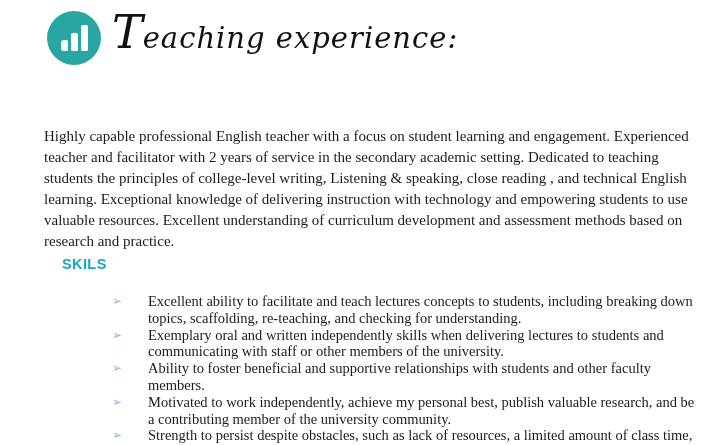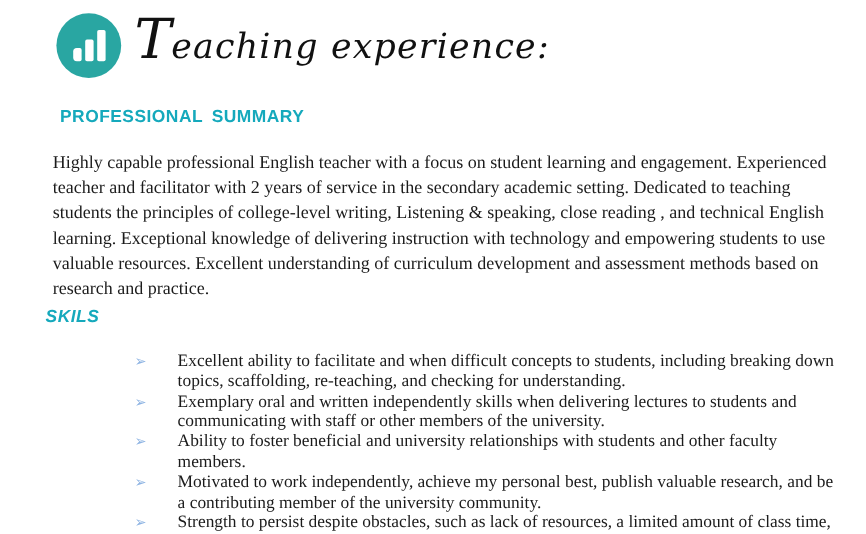--- a/index.html
+++ b/index.html
@@ -63,21 +63,21 @@
   .section-heading {
     position: absolute;
     font-family: "Liberation Sans", sans-serif;
     font-weight: 700;
     font-size: 14.5px;
     letter-spacing: 0.4px;
     word-spacing: 3px;
     color: var(--heading-teal, #15A9BC);
   }
   .heading-summary { left: 50px; top: 90px; }
-  .heading-skills  { left: 38px; top: 256px; font-style: italic; }
+  .heading-skills  { left: 62px; top: 256px; }
 
   
   .summary-paragraph {
     position: absolute;
     left: 44px;
     top: 126px;
     width: 666px;
     font-size: 15px;
     line-height: 21px;
     color: var(--body-text, #1b1b1b);
@@ -115,38 +115,37 @@
 <div class="page">
 
   <div class="icon-circle">
     <span class="bar b1"></span>
     <span class="bar b2"></span>
     <span class="bar b3"></span>
   </div>
 
   <div class="page-title">Teaching experience:</div>
 
-  <div class="section-heading heading-summary">PROFESSIONAL SUMMARY</div>
 
   <div class="summary-paragraph">Highly capable professional English teacher with a focus on student learning and engagement. Experienced teacher and facilitator with 2 years of service in the secondary academic setting. Dedicated to teaching students the principles of college-level writing, Listening &amp; speaking, close reading , and technical English learning. Exceptional knowledge of delivering instruction with technology and empowering students to use valuable resources. Excellent understanding of curriculum development and assessment methods based on research and practice.</div>
 
   <div class="section-heading heading-skills">SKILS</div>
 
   <ul class="skills-list">
     <li>
       <span class="bullet-glyph">➢</span>
-      <span class="item-text">Excellent ability to facilitate and when difficult concepts to students, including breaking down topics, scaffolding, re-teaching, and checking for understanding.</span>
+      <span class="item-text">Excellent ability to facilitate and teach lectures concepts to students, including breaking down topics, scaffolding, re-teaching, and checking for understanding.</span>
     </li>
     <li>
       <span class="bullet-glyph">➢</span>
       <span class="item-text">Exemplary oral and written independently skills when delivering lectures to students and communicating with staff or other members of the university.</span>
     </li>
     <li>
       <span class="bullet-glyph">➢</span>
-      <span class="item-text">Ability to foster beneficial and university relationships with students and other faculty members.</span>
+      <span class="item-text">Ability to foster beneficial and supportive relationships with students and other faculty members.</span>
     </li>
     <li>
       <span class="bullet-glyph">➢</span>
       <span class="item-text">Motivated to work independently, achieve my personal best, publish valuable research, and be a contributing member of the university community.</span>
     </li>
     <li>
       <span class="bullet-glyph">➢</span>
       <span class="item-text">Strength to persist despite obstacles, such as lack of resources, a limited amount of class time, and other challenges in the classroom.</span>
     </li>
   </ul>

